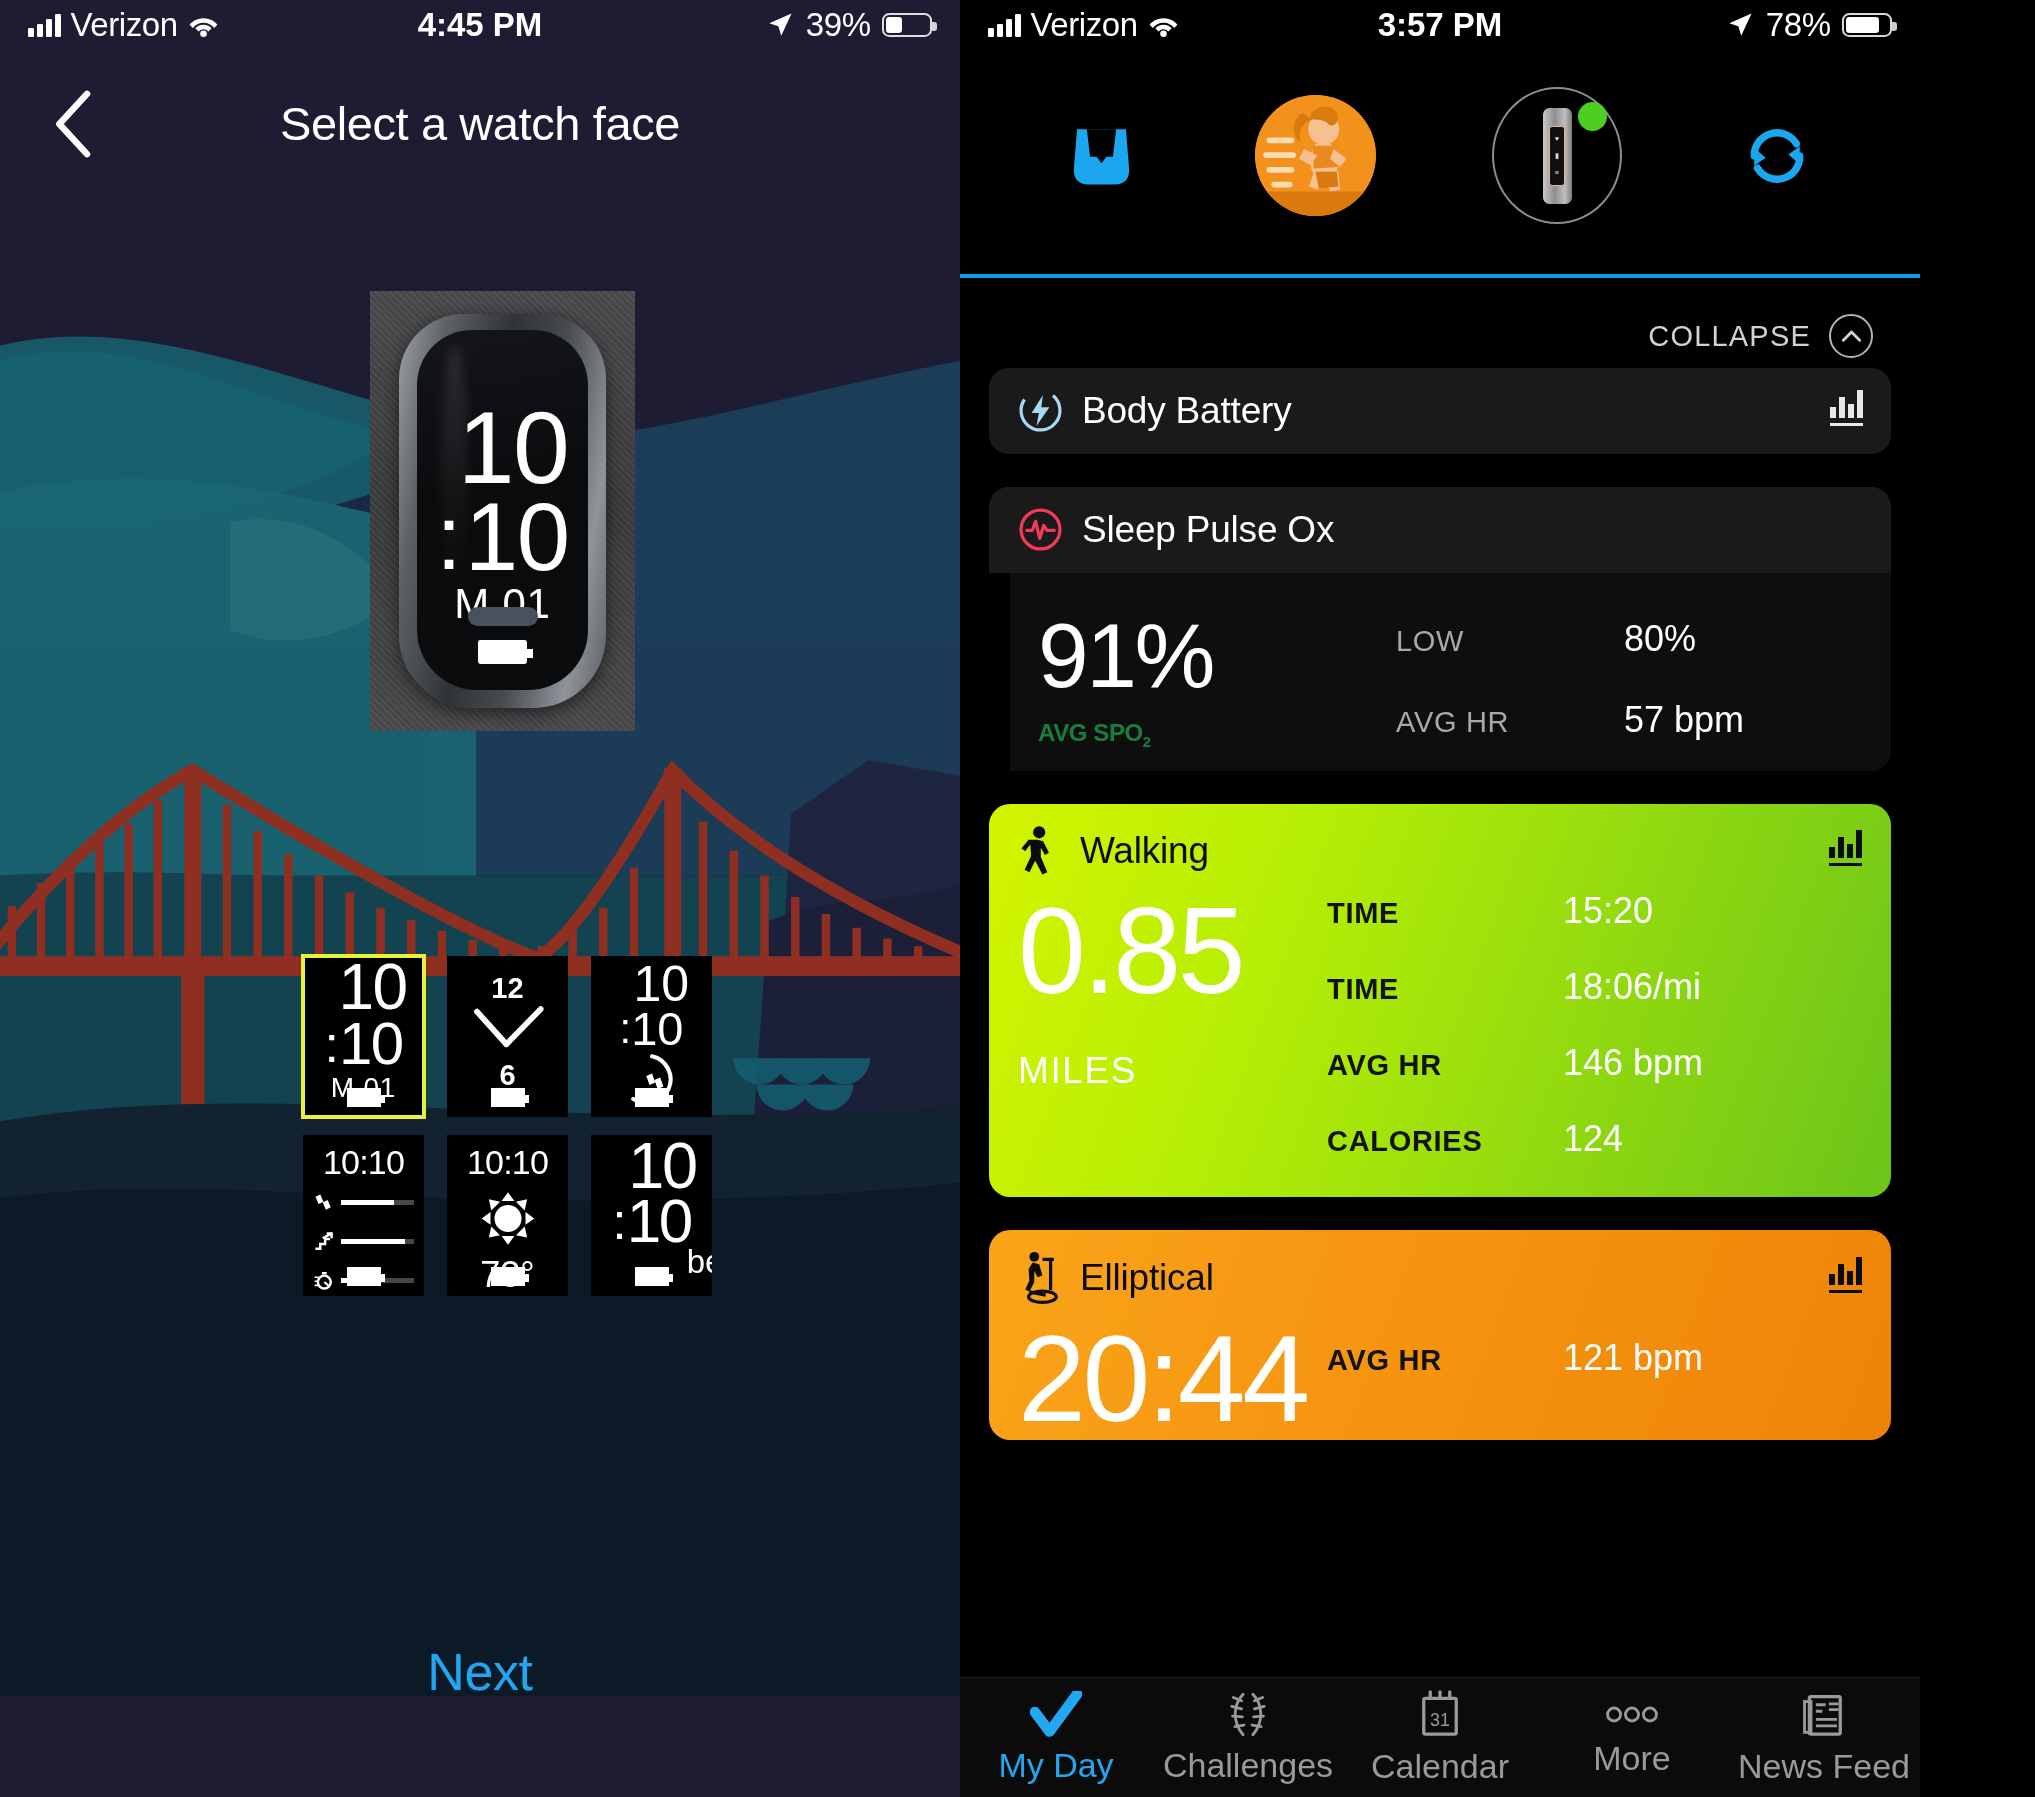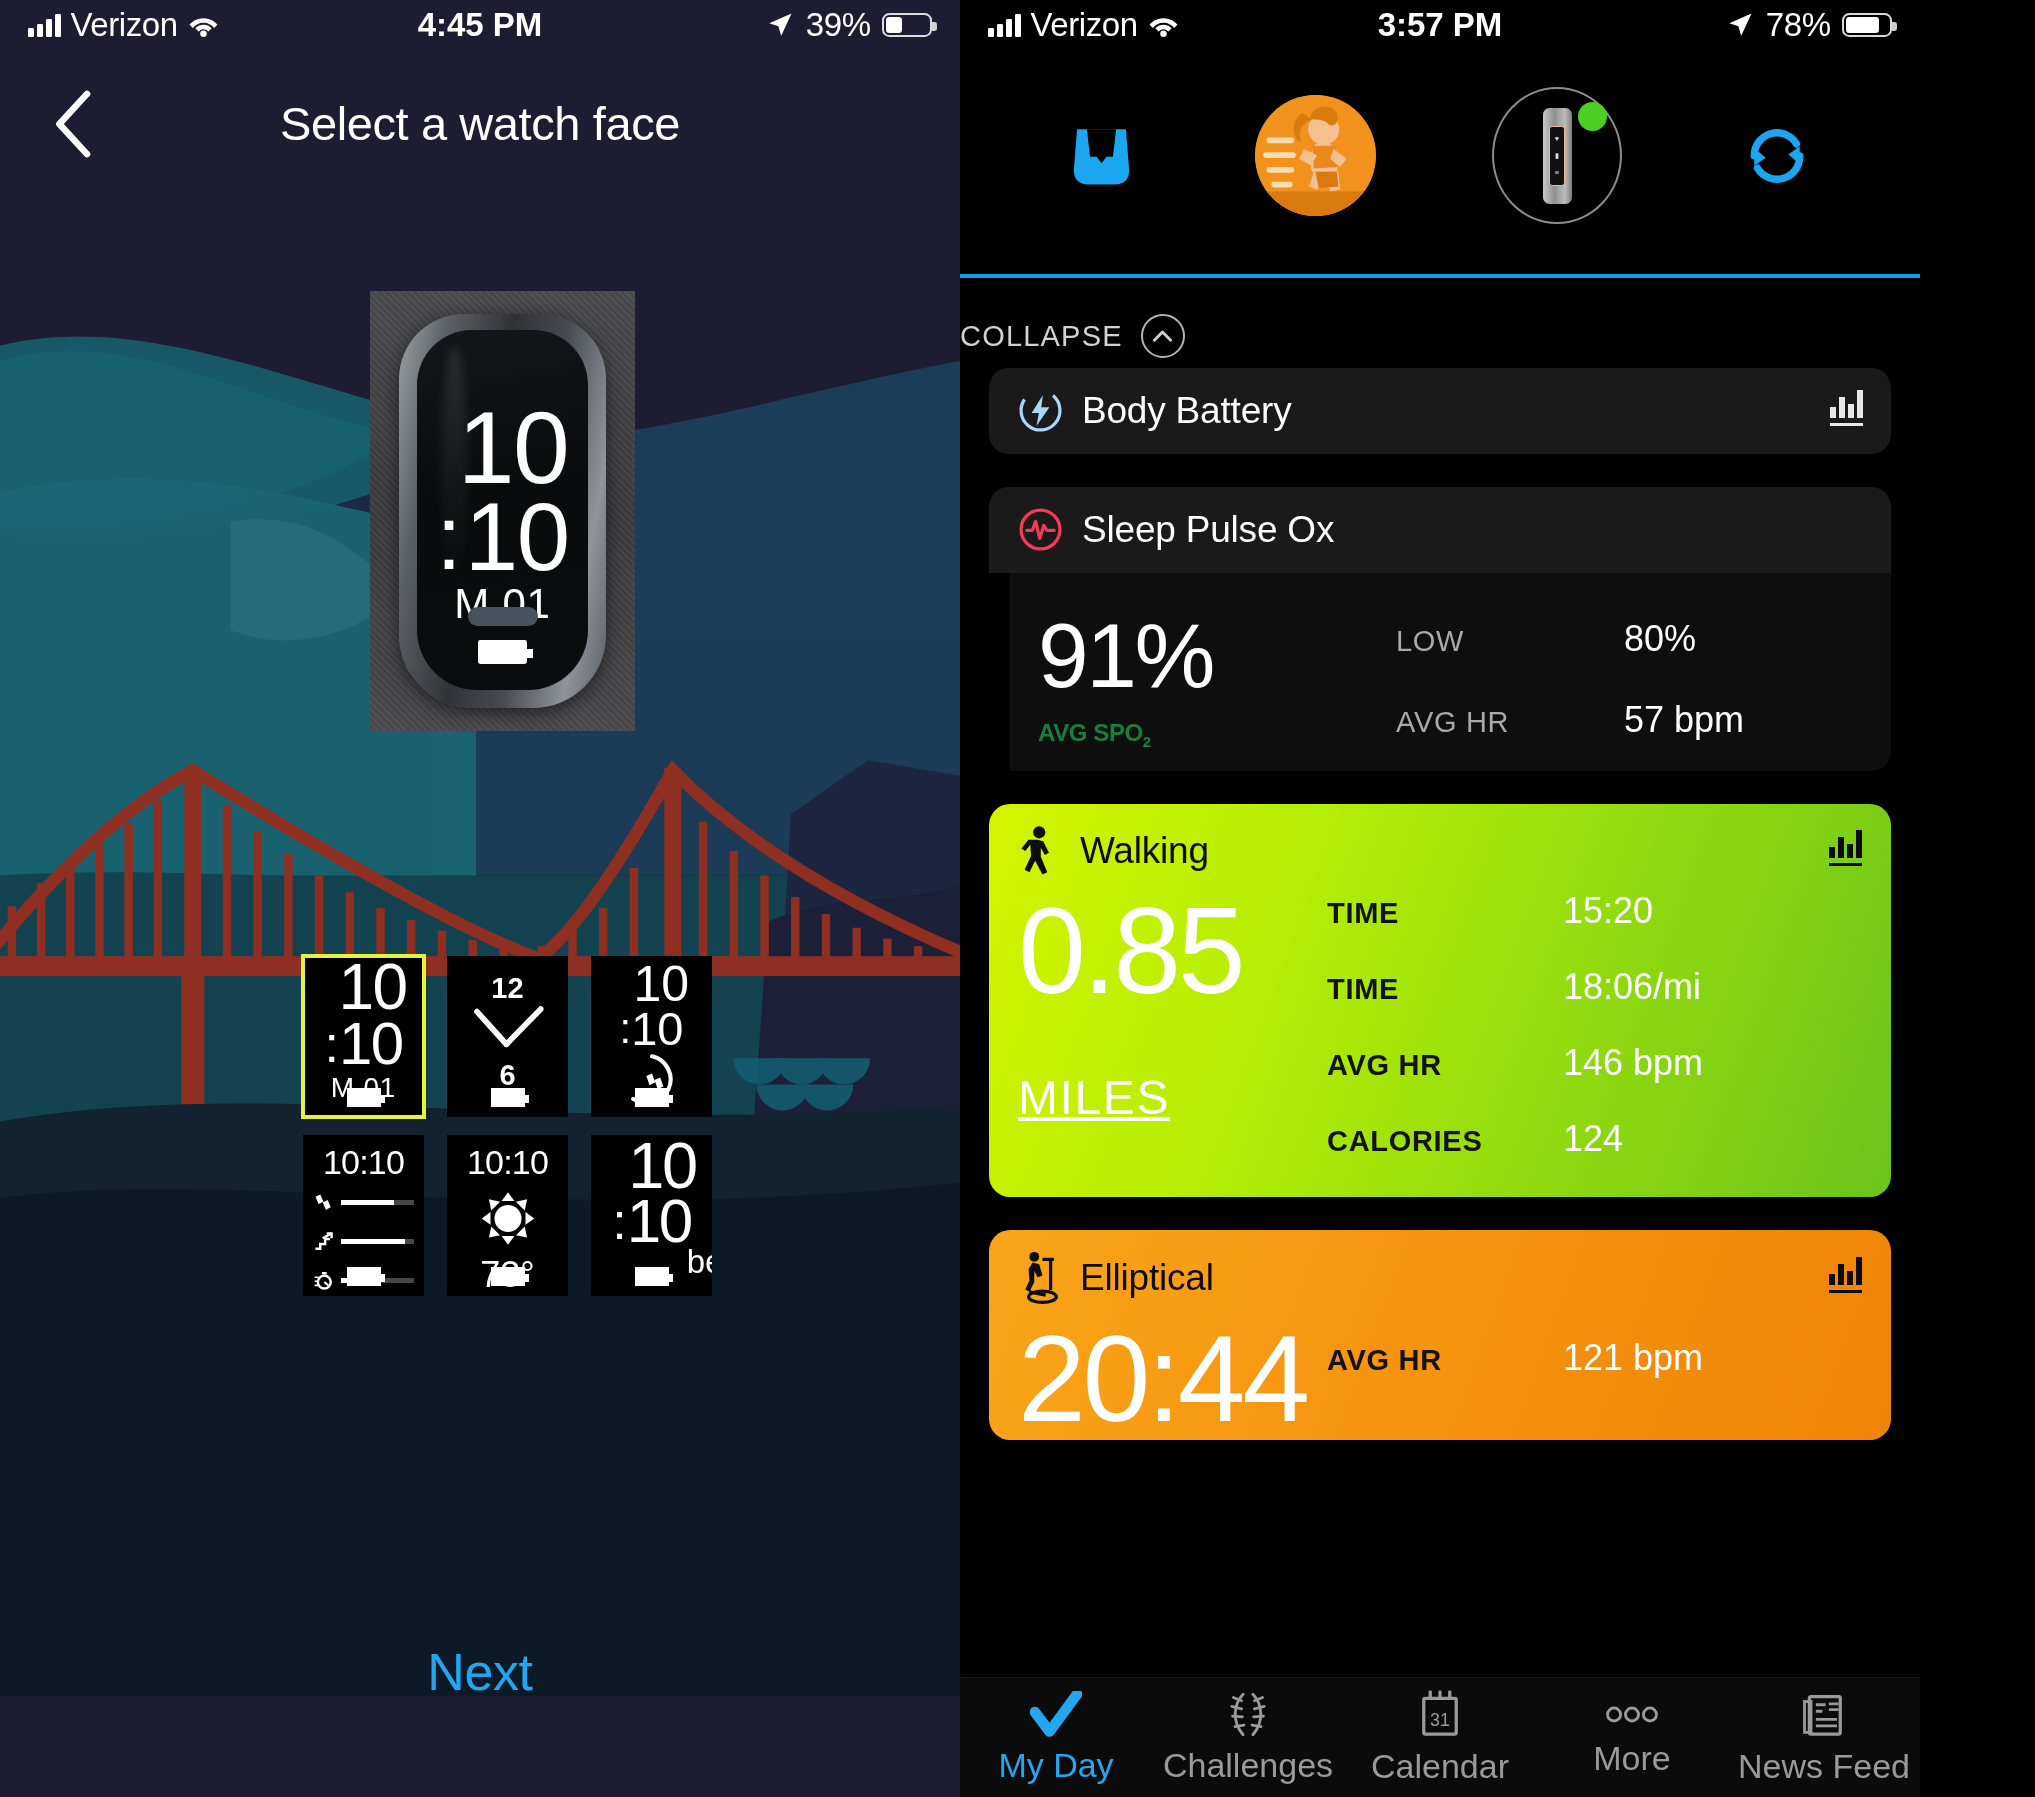--- a/index.html
+++ b/index.html
@@ -220,21 +220,21 @@
     width: 16.3px; height: 60px; background: #111; border-radius: 3.3px;
     border: 0.8px solid #e8b49a;
     display: flex; flex-direction: column; align-items: center; justify-content: space-around;
     font-size: 7.3px; color: #ddd; padding: 3.3px 0;
   }
   .green-dot {
     position: absolute; right: 13px; top: 13px;
     width: 29px; height: 29px; border-radius: 50%; background: #4ccf22;
   }
   .collapse-row {
-    display: flex; align-items: center; justify-content: flex-start;
+    display: flex; align-items: center; justify-content: flex-end;
     gap: 18px; padding: 36px 47px 9.8px 0; cursor: pointer;
   }
   .collapse-label { color: #d2d2d2; font-size: 29px; letter-spacing: 1.2px; }
   .collapse-circle {
     width: 44px; height: 44px; border-radius: 50%; border: 2.4px solid #b4b4b4;
     display: flex; align-items: center; justify-content: center;
   }
 
   .cards { padding: 0 29px; display: flex; flex-direction: column; gap: 33px; }
   .card { border-radius: 19.5px; overflow: hidden; }
@@ -271,21 +271,21 @@
   #po .bigsub { color: #15803d; font-weight: 700; font-size: 24px; margin-top: 18px; }
   #po .statcol { gap: 39px; padding-left: 49px; }
   #po .stat-k { flex: 0 0 228px; }
 
   
   .act { border-radius: 21px; }
   .act .card-head { background: transparent; padding: 21px 29px 4.9px 29px; }
   .act .card-head .ttl { color: #0c0c0c; font-weight: 400; }
   .act .card-body { background: transparent; padding: 8.1px 29px 37px 29px; }
   .act .bignum { color: #fff; font-size: 122px; font-weight: 300; letter-spacing: -3.3px; }
-  .act .bigsub { color: #fff; font-size: 48px; font-weight: 300; letter-spacing: 1.6px; margin-top: 58px; text-decoration: underline; }
+  .act .bigsub { color: #fff; font-size: 37px; font-weight: 300; letter-spacing: 1.6px; margin-top: 38px; }
   .act .stat-k { color: #121212; font-weight: 700; flex: 0 0 236px; }
   .act .stat-v { color: #fff; }
   .act .statcol { gap: 34px; }
   #walk { background: linear-gradient(110deg, #d4f400 0%, #b5ee05 32%, #6cc41a 100%); }
   #ellip { background: linear-gradient(110deg, #f9a51a 0%, #f6940f 45%, #ee8407 100%); }
   #ellip .card-body { padding-bottom: 0; }
 
   .tabbar {
     position: absolute; left: 0; right: 0; bottom: 0; height: 121px;
     background: #0b0b0b; display: flex; align-items: center;

